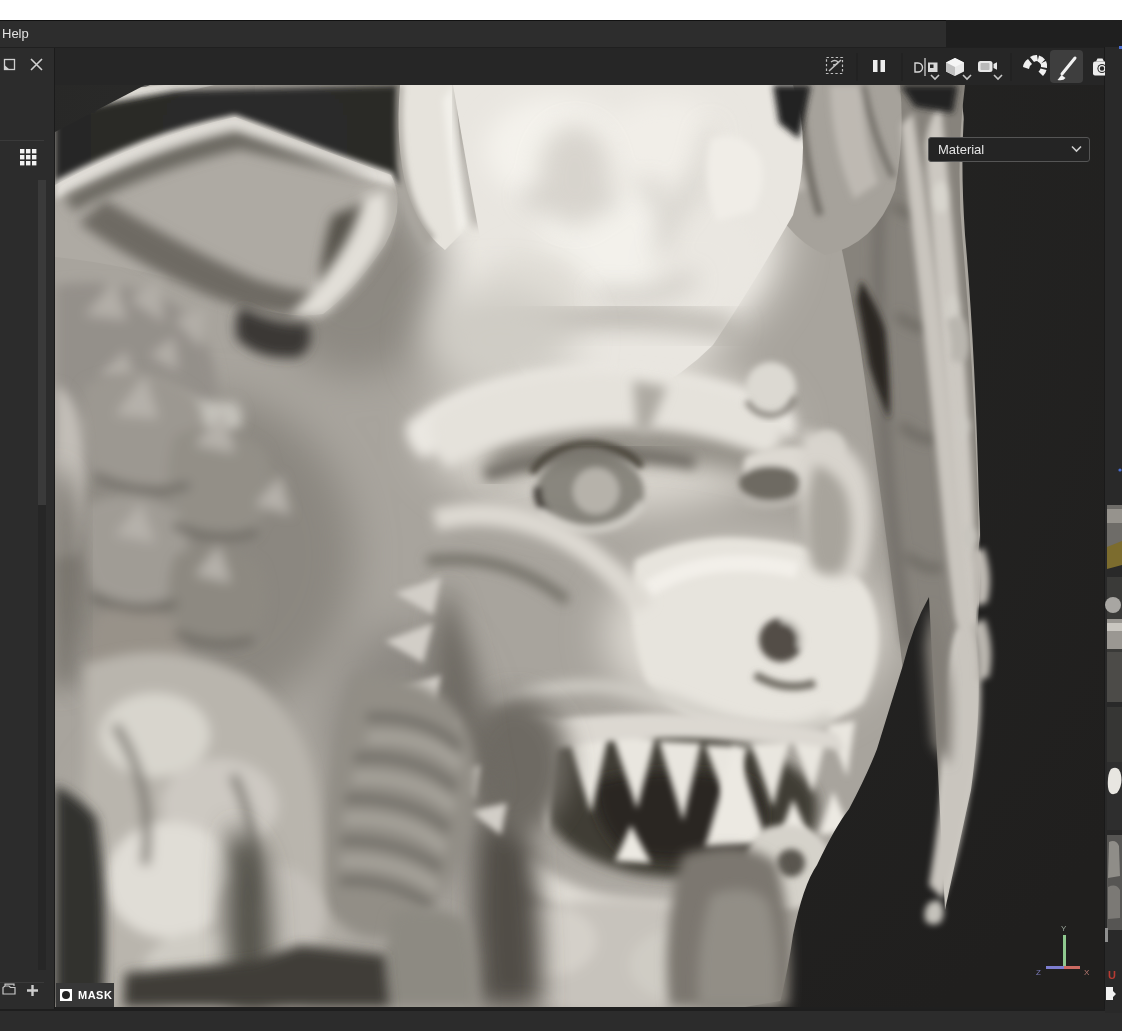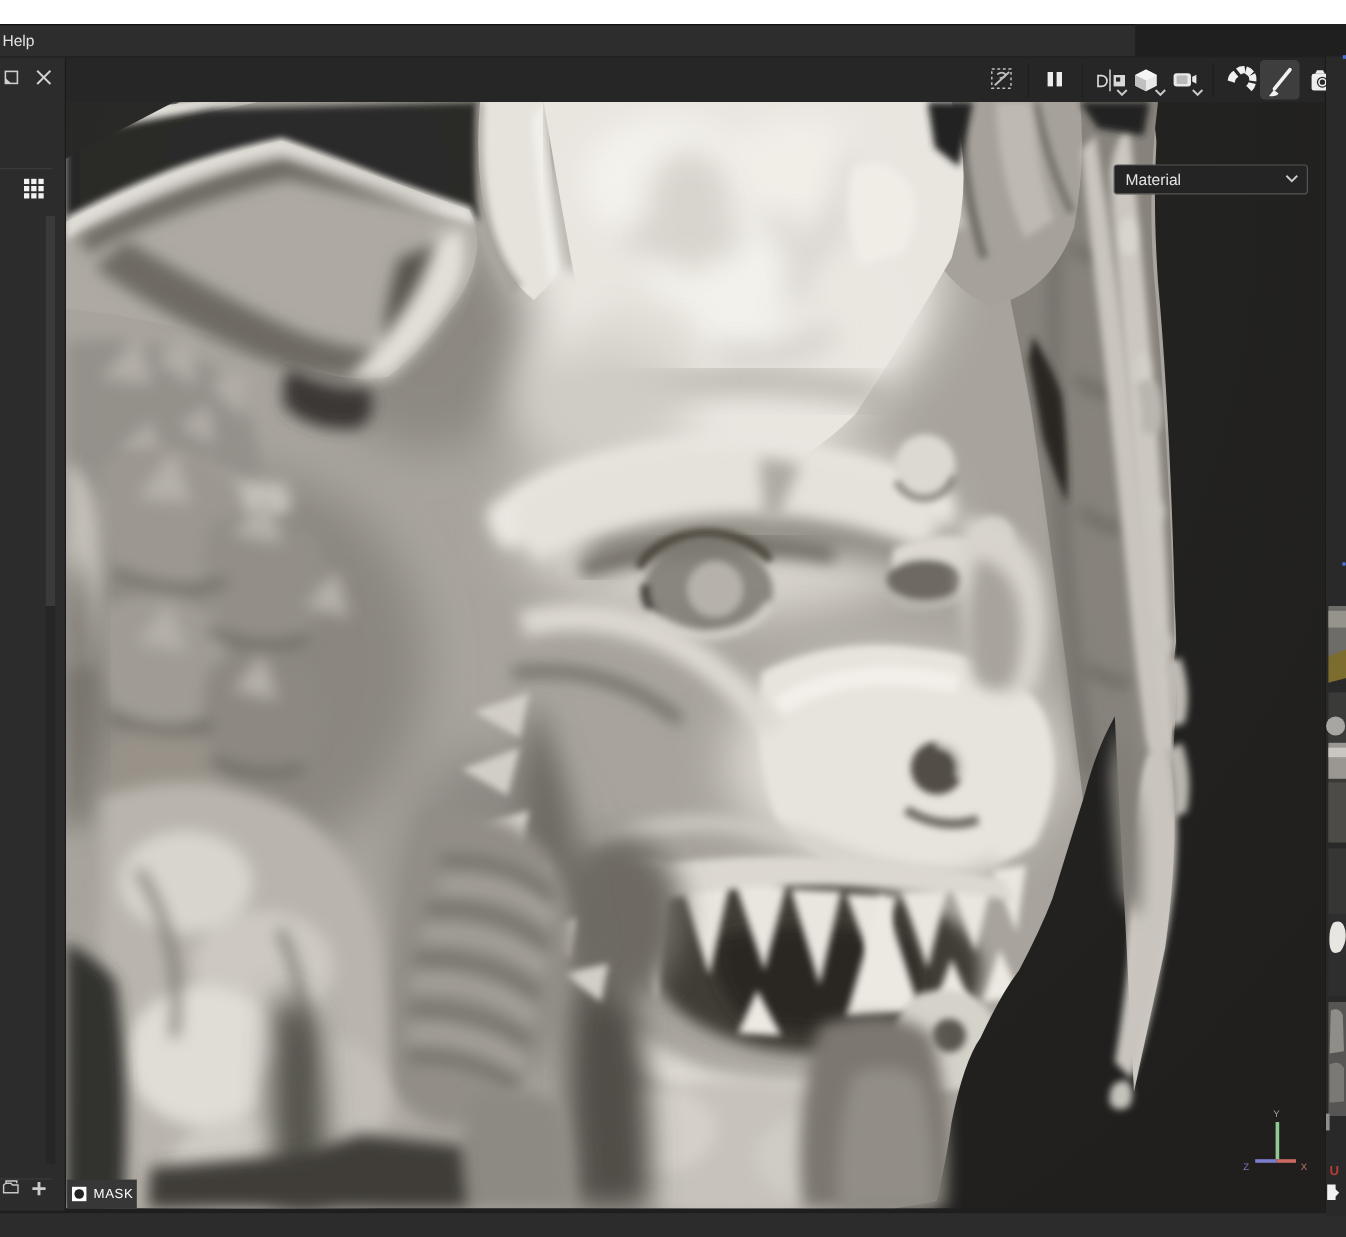--- a/index.html
+++ b/index.html
@@ -16,21 +16,21 @@
            border-right:1px solid #1b1b1b;}
   #sidebar .divh{position:absolute;left:0;width:44px;height:1px;background:#3a3a3a;}
   #viewport{left:55px;top:85px;width:1049px;height:922px;background:#232323;overflow:hidden;}
   #underlay{left:0;top:20px;width:1122px;height:1011px;background:#1f1f1f;}
   #rightpanel{left:1104px;top:47px;width:18px;height:966px;background:#292929;border-left:1px solid #1a1a1a;box-sizing:border-box;overflow:hidden;}
   #bottombar{left:0;top:1009px;width:1122px;height:22px;background:#2c2c2c;border-top:2px solid #1e1e1e;}
   #maskbadge{left:56px;top:983px;width:58px;height:24px;background:#373737;color:#fff;
              display:flex;align-items:center;z-index:30;}
   #maskbadge .sq{width:12px;height:12px;background:#fff;margin-left:4px;position:relative;}
   #maskbadge .sq i{position:absolute;left:2px;top:2px;width:8px;height:8px;border-radius:50%;background:#222;}
-  #maskbadge .t{font-size:11px;font-weight:normal;margin-left:6px;letter-spacing:0.5px;}
+  #maskbadge .t{font-size:11px;font-weight:bold;margin-left:6px;letter-spacing:0.5px;}
   .seldrop{position:absolute;left:928px;top:93px;width:160px;height:23px;background:#242424;
            border:1px solid #555;border-radius:3px;color:#e4e4e4;font-size:13px;line-height:23px;z-index:25;margin-top:44px;}
   .seldrop span{padding-left:9px;}
 </style>
 </head>
 <body>
   <div id="underlay" class="abs"></div>
   <div id="menubar" class="abs"><span>Help</span></div>
   <div id="toolbar" class="abs"></div>
   <div id="viewport" class="abs">

